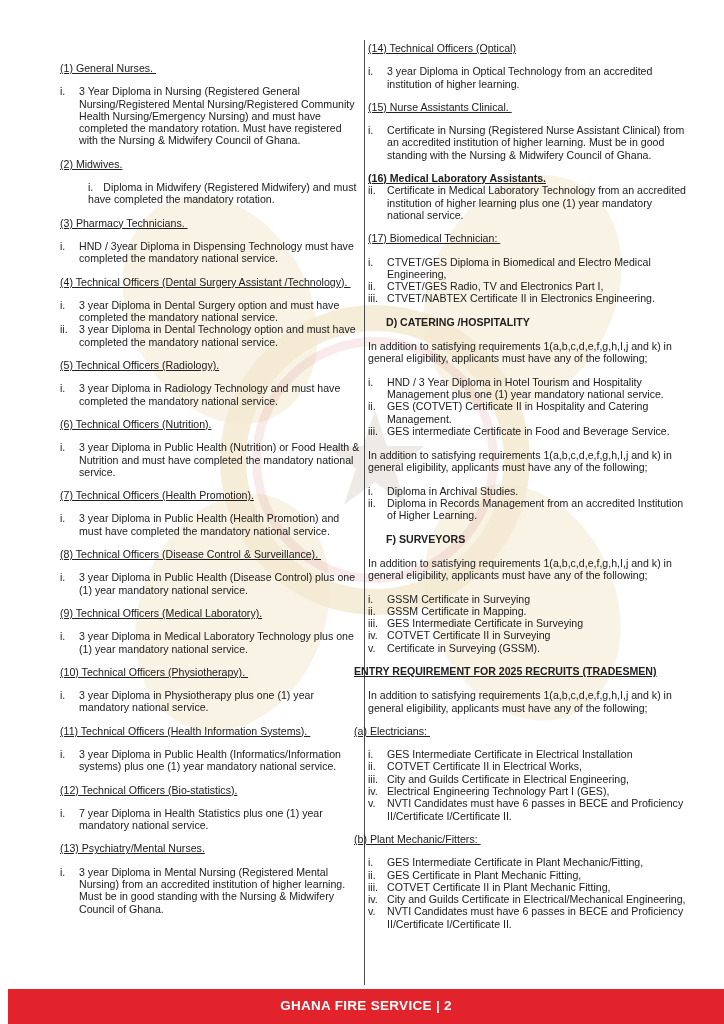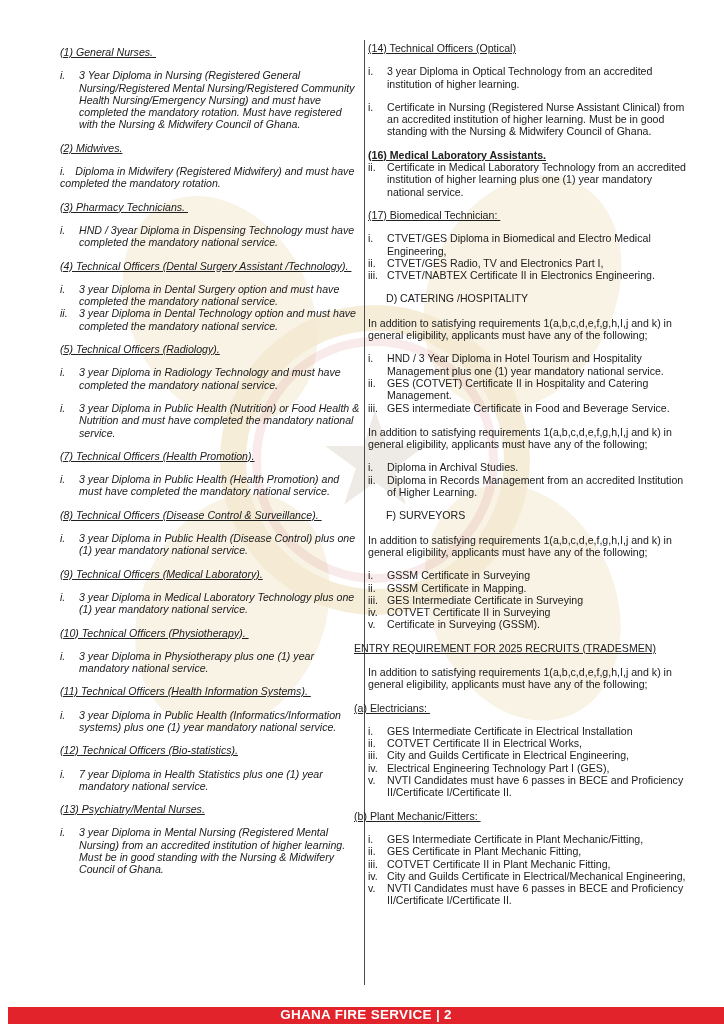--- a/index.html
+++ b/index.html
@@ -14,41 +14,41 @@
   .wm-blob { position:absolute; background:#f7efdd; border-radius:50%; opacity:.75; }
   .b1 { left:-10px; top:30px;  width:180px; height:240px; transform:rotate(-28deg); }
   .b2 { left:290px; top:10px;  width:185px; height:245px; transform:rotate(26deg); }
   .b3 { left:0px;   top:330px; width:185px; height:245px; transform:rotate(22deg); }
   .b4 { left:290px; top:320px; width:185px; height:245px; transform:rotate(-24deg); }
   .wm-ring { position:absolute; left:80px; top:145px; width:310px; height:310px; border:26px solid #f4e8d0; border-radius:50%; opacity:.8; box-sizing:border-box; }
   .wm-ring-red { position:absolute; left:112px; top:177px; width:246px; height:246px; border:9px solid rgba(200,60,55,.10); border-radius:50%; box-sizing:border-box; }
   .wm-star { position:absolute; left:50%; top:50%; transform:translate(-50%,-55%); font-size:130px; color:rgba(120,90,55,.13); }
   
   .col { position:absolute; z-index:1; }
-  .col-left  { left:60px;  top:46px; width:303px;font-style:italic; }
+  .col-left  { left:60px;  top:62px; width:303px; }
   .col-right { left:368px; top:42px; width:321px; }
   .divider { position:absolute; left:364px; top:40px; width:1px; height:945px; background:#4a4a4a; z-index:1; }
   
   .section { margin:0 0 11px 0; }
   .section-title { margin:0 0 11px 0; }
   .section-title.tight { margin-bottom:0;font-weight:bold; }
-  .section-title.bold { font-weight:400; }
+  .section-title.bold { font-weight:700; }
   .section-title.underlined .title-text { text-decoration:underline; }
   .section-title.indent { margin-left:18px; }
   .section-title.outdent { margin-left:-14px; }
   .title-text { white-space:pre-wrap; }
   .intro { margin:12px 0 11px 0; }
   .item { display:flex; }
   .item .num { flex:0 0 19px; }
   .item .txt { flex:1 1 auto; }
-  .item.no-hang { display:block; }
+  .item.no-hang { display:block;margin-left:28px; }
   .item.no-hang .num { display:inline; padding-right:7px; }
   .item.no-hang .txt { display:inline; }
   
-  .footer { position:absolute; left:8px; right:0; bottom:0; height:17px; background:#e2232b; display:flex; align-items:center; justify-content:center; z-index:2; }
+  .footer { position:absolute; left:8px; right:0; bottom:0; height:35px; background:#e2232b; display:flex; align-items:center; justify-content:center; z-index:2; }
   .footer-text { color:#ffffff; font-weight:700; font-size:13.5px; letter-spacing:.3px; }
 </style>
 </head>
 <body>
 
 <div class="watermark">
   <div class="wm-blob b1"></div>
   <div class="wm-blob b2"></div>
   <div class="wm-blob b3"></div>
   <div class="wm-blob b4"></div>
@@ -114,20 +114,21 @@
 
     <div class="items">
   <div class="item">
     <span class="num">i.</span>
     <span class="txt">3 year Diploma in Radiology Technology and must have completed the mandatory national service.</span>
   </div>
 </div>
   </section>
 
   <section class="section">
+    <div class="section-title underlined"><span class="title-text">(6) Technical Officers (Nutrition).</span></div>
 
     <div class="items">
   <div class="item">
     <span class="num">i.</span>
     <span class="txt">3 year Diploma in Public Health (Nutrition) or Food Health &amp; Nutrition and must have completed the mandatory national service.</span>
   </div>
 </div>
   </section>
 
   <section class="section">
@@ -213,20 +214,21 @@
 
     <div class="items">
   <div class="item">
     <span class="num">i.</span>
     <span class="txt">3 year Diploma in Optical Technology from an accredited institution of higher learning.</span>
   </div>
 </div>
   </section>
 
   <section class="section">
+    <div class="section-title underlined"><span class="title-text">(15) Nurse Assistants Clinical. </span></div>
 
     <div class="items">
   <div class="item">
     <span class="num">i.</span>
     <span class="txt">Certificate in Nursing (Registered Nurse Assistant Clinical) from an accredited institution of higher learning. Must be in good standing with the Nursing &amp; Midwifery Council of Ghana.</span>
   </div>
 </div>
   </section>
 
   <section class="section">

